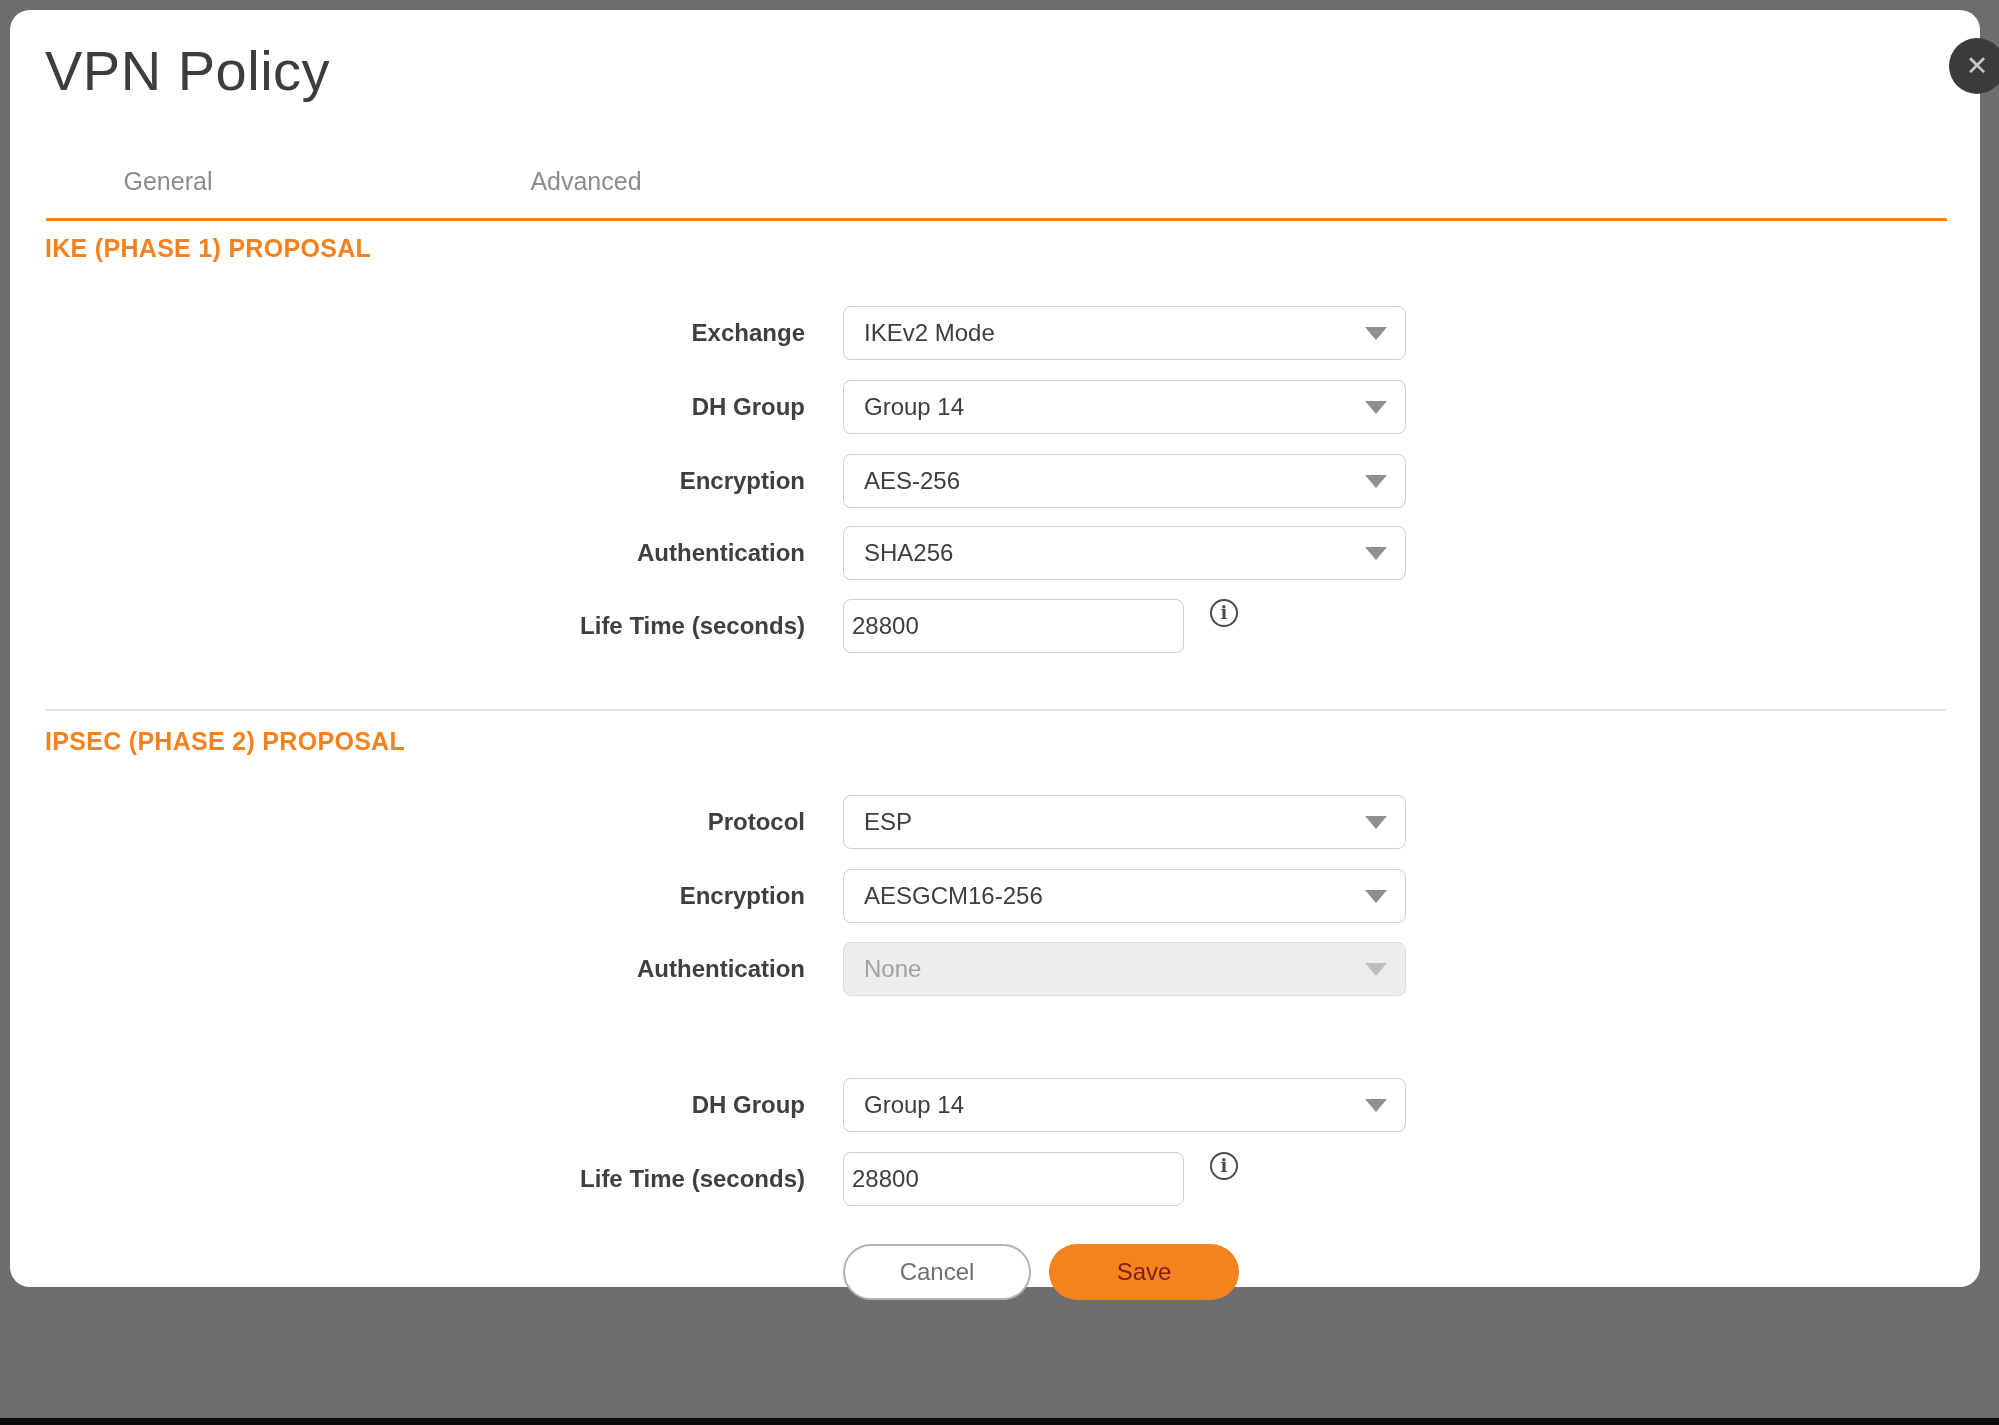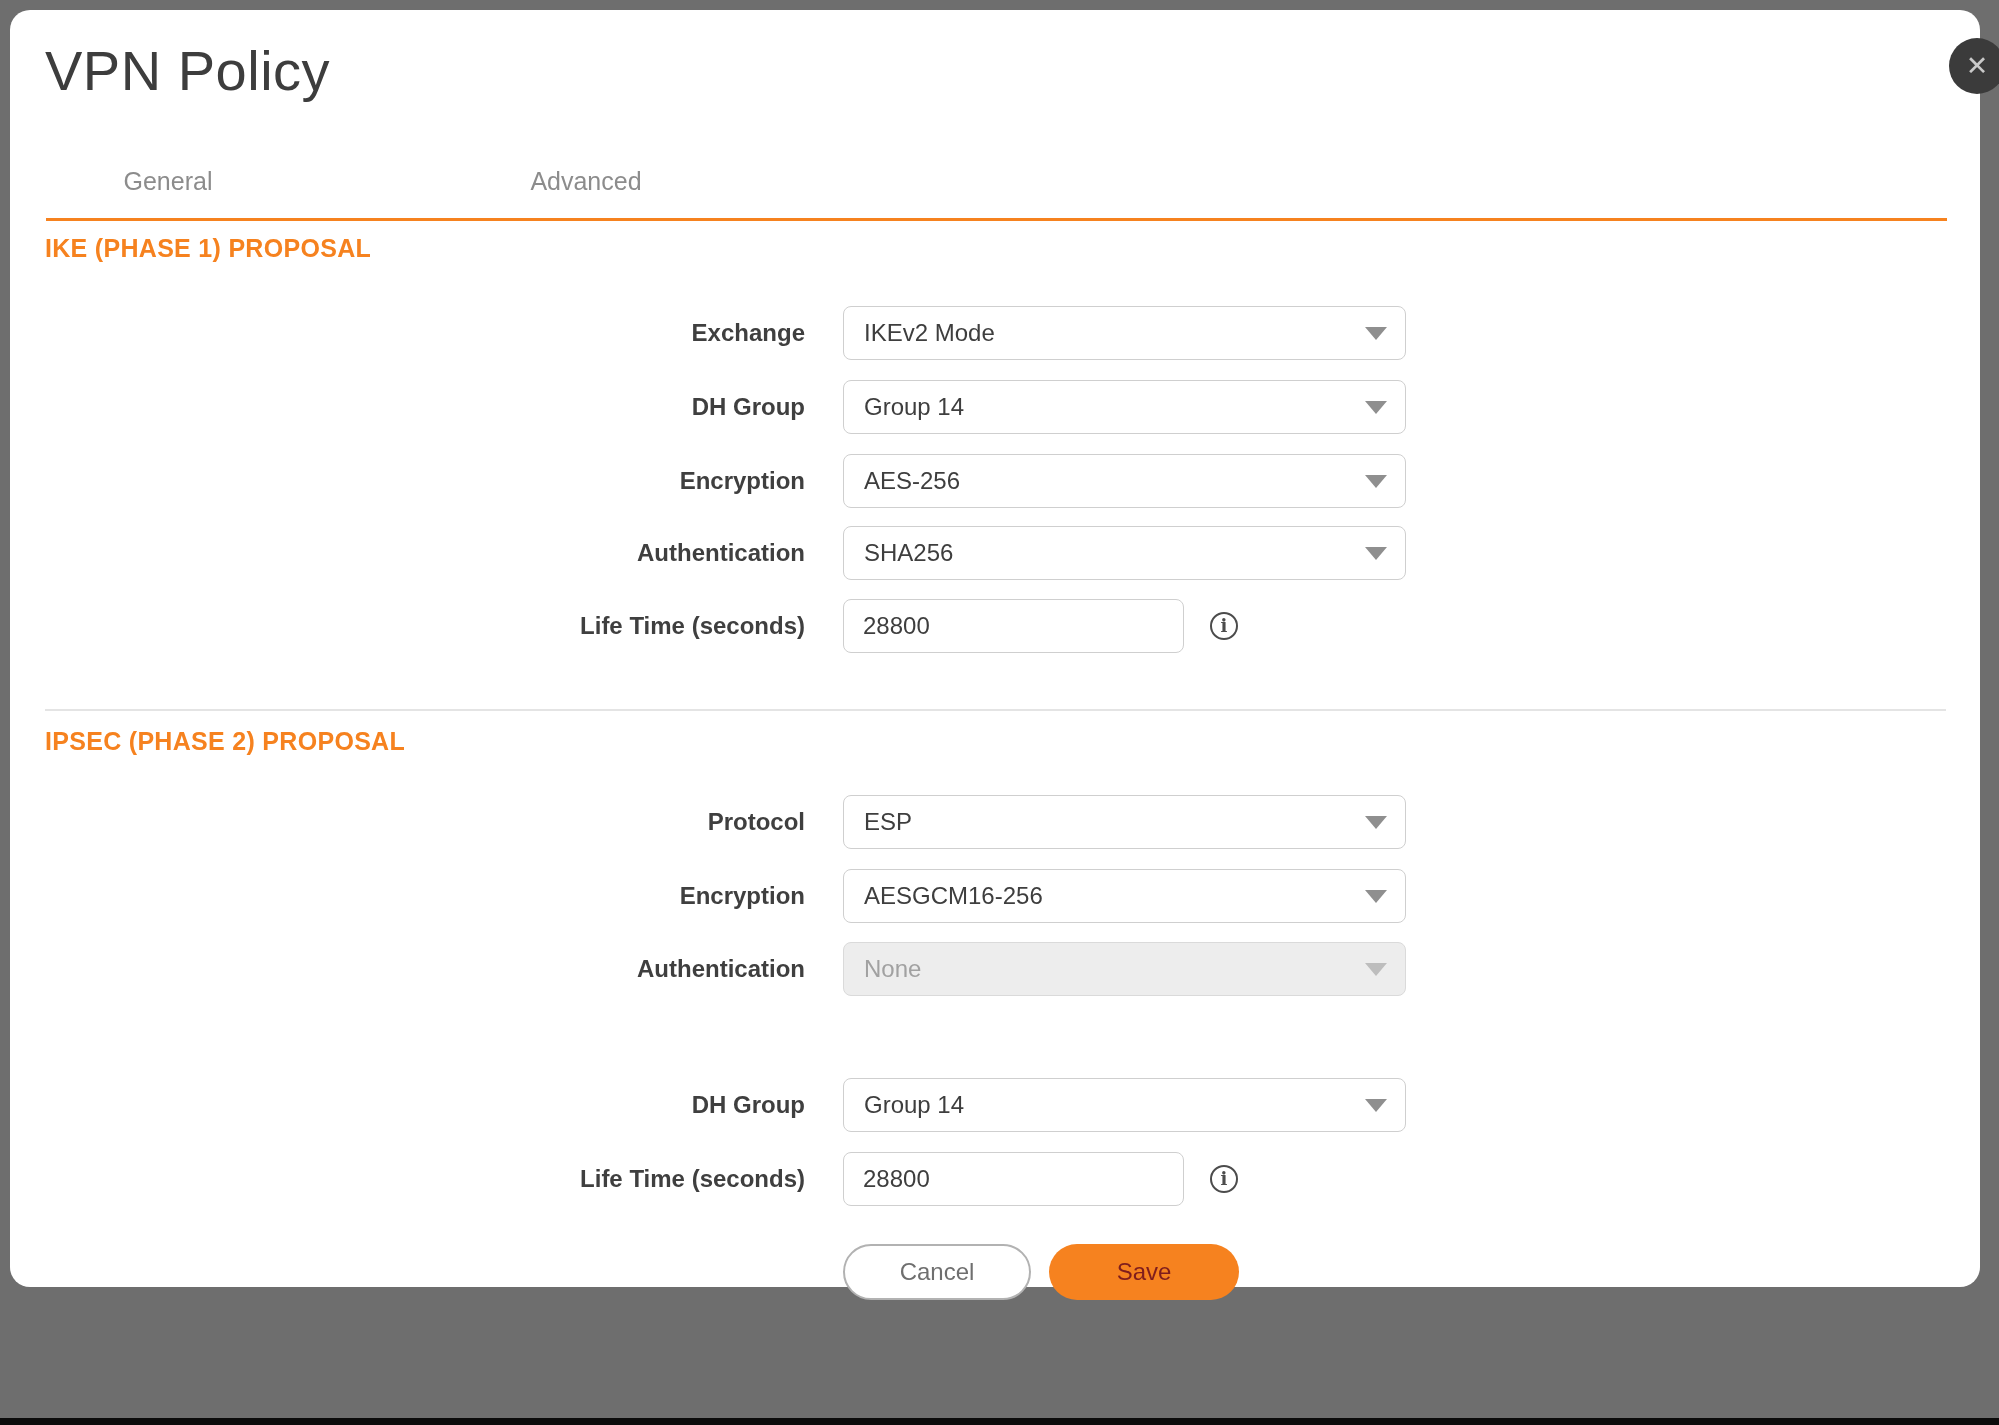--- a/index.html
+++ b/index.html
@@ -77,41 +77,41 @@
   .row-protocol   { top:785px; }
   .row-enc2       { top:859px; }
   .row-auth2      { top:932px; }
   .row-pfs        { top:1000px; }
   .row-dh2        { top:1068px; }
   .row-life2      { top:1142px; }
   .field-label {
     width:795px; text-align:right;
     font-size:24px; font-weight:bold; color:#3f3f3f;
   }
-  .ctrl { margin-left:38px; display:flex; align-items:center; }
+  .ctrl { margin-left:38px; display:flex; align-items:flex-start; }
   .dd {
     position:relative; width:563px; height:54px;
     border:1px solid #cfcfcf; border-radius:8px; background:#fff;
     display:flex; align-items:center;
     padding:0 52px 0 20px;
     font-size:24px; color:#3e3e3e; cursor:pointer;
   }
   .dd::after {
     content:""; position:absolute; right:18px; top:50%; margin-top:-6px;
     border-left:11px solid transparent; border-right:11px solid transparent;
     border-top:13px solid #8f8f8f;
   }
   .dd.disabled {
     background:#ededed; color:#a1a1a1; border-color:#dadada; cursor:default;
   }
   .dd.disabled::after { border-top-color:#bdbdbd; }
   .text-input {
     width:341px; height:54px;
     border:1px solid #cfcfcf; border-radius:8px;
-    font-size:24px; color:#3e3e3e; padding:0 19px;
+    font-size:24px; color:#3e3e3e; padding:0 8px;
     font-family:"Liberation Sans", sans-serif;
     background:#fff; outline:none;
   }
   .info-icon {
     margin-left:26px; width:28px; height:28px; flex:0 0 28px;
     border:2px solid #4c4c4c; border-radius:50%;
     display:flex; align-items:center; justify-content:center;
     font-size:18px; font-weight:600; color:#4c4c4c;
     font-family:"DejaVu Serif", serif; line-height:1;
   }

